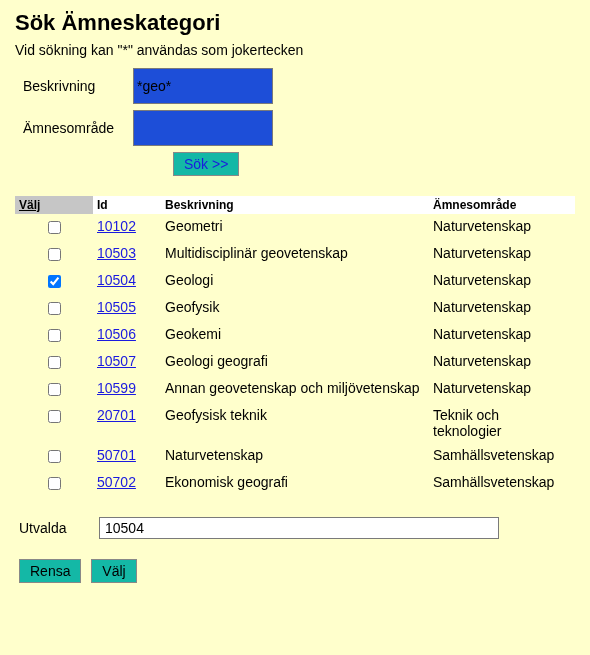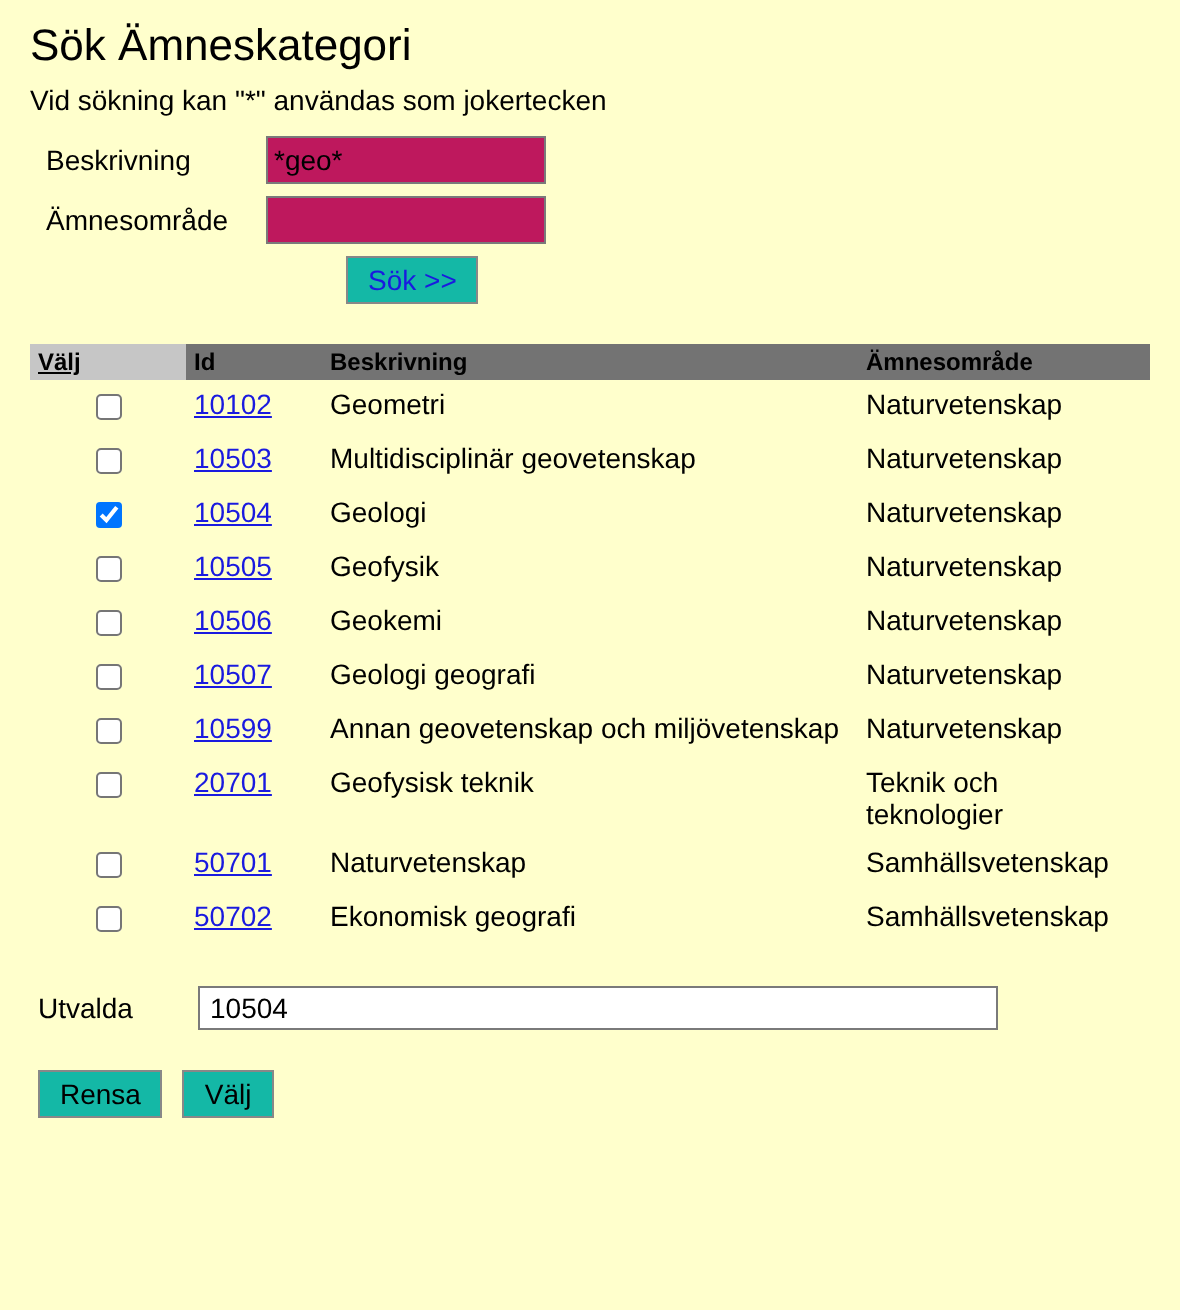--- a/index.html
+++ b/index.html
@@ -11,43 +11,43 @@
     font-family: Arial, Helvetica, sans-serif;
     font-size: 14px;
     color: #000;
     width: 590px;
     padding: 10px 15px 20px 15px;
     box-sizing: border-box;
   }
   h2 {
     margin: 0 0 6px 0;
     font-size: 22px;
-    font-weight: normal;
+    font-weight: bold;
   }
   .hint {
     margin: 0 0 10px 0;
     font-size: 14px;
   }
   .search-form {
     margin-left: 8px;
   }
   .search-row {
     display: flex;
     align-items: center;
     margin-bottom: 6px;
   }
   .search-row label {
     width: 110px;
     font-size: 14px;
   }
   .search-row input[type="text"] {
     width: 140px;
-    height: 24px;
+    height: 36px;
     border: 1px solid #7a7a7a;
-    background: #be185d;
+    background: #1d4ed8;
     font-size: 14px;
     padding: 0 3px;
     box-sizing: border-box;
   }
   .search-btn-row {
     margin-left: 150px;
     margin-top: 4px;
     margin-bottom: 20px;
   }
   button {
@@ -63,21 +63,21 @@
   }
   table.results {
     border-collapse: collapse;
     width: 100%;
     margin-bottom: 20px;
   }
   table.results th {
     text-align: left;
     font-size: 12px;
     font-weight: bold;
-    background: #737373;
+    background: #ffffff;
     padding: 2px 4px;
   }
   table.results th.valj {
     background: #c6c6c6;
     text-decoration: underline;
     width: 70px;
   }
   table.results th.id {
     width: 60px;
   }

